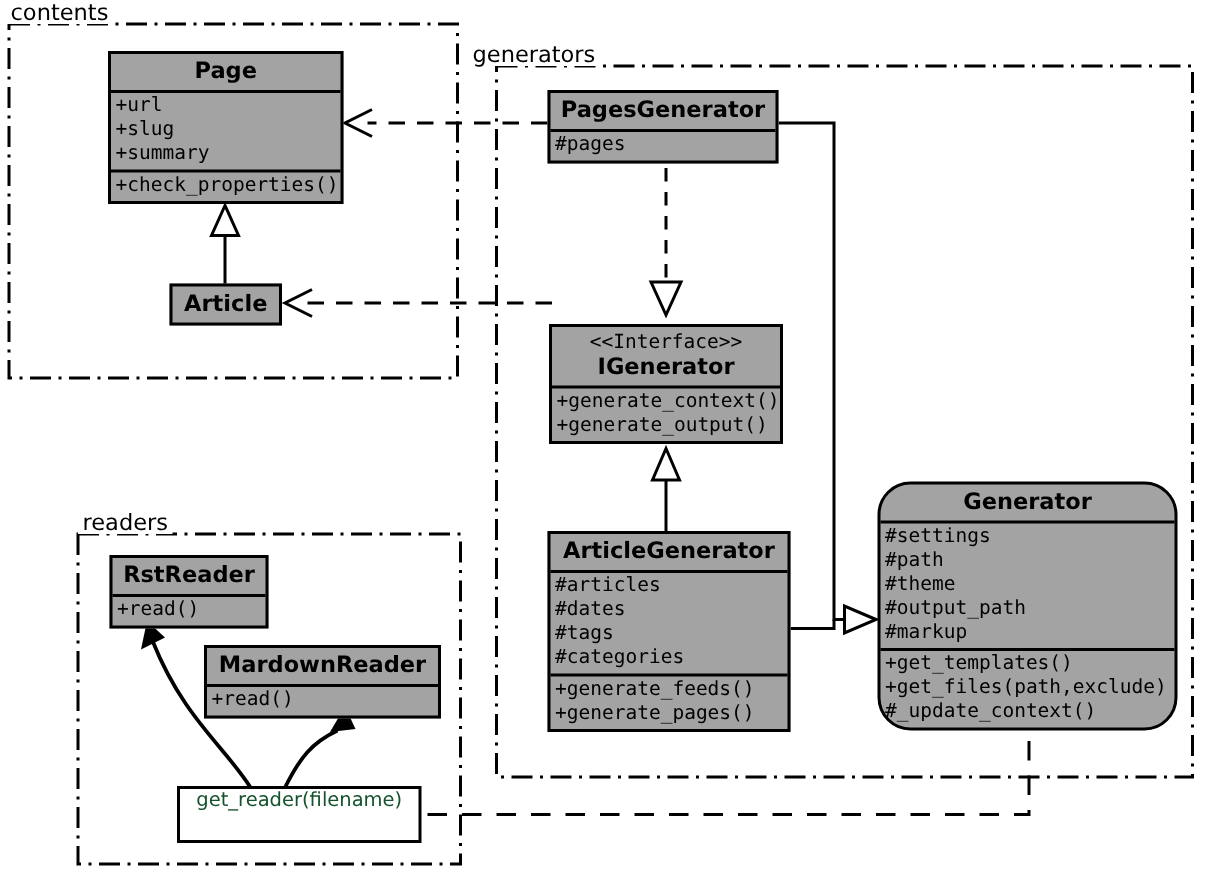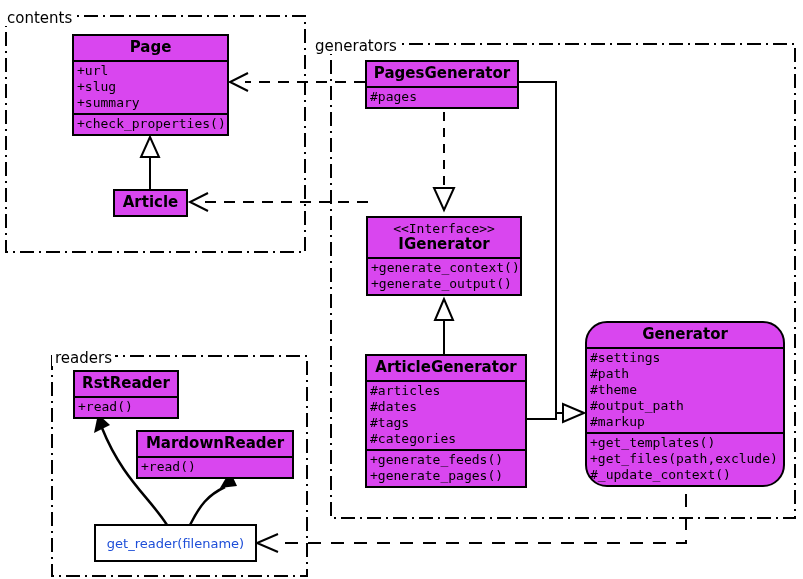--- a/index.html
+++ b/index.html
@@ -25,28 +25,27 @@
   }
   .pkg-label {
     position: absolute;
     font-family: "DejaVu Sans", sans-serif;
     font-size: 15px;
     color: #000;
     background: #ffffff;
     padding: 0 3px;
     line-height: 15px;
     white-space: nowrap;
-    margin-top: 10px;
   }
   
   .cls {
     position: absolute;
     box-sizing: border-box;
     border: 2px solid #000;
-    background: #d946ef;
+    background: #a3a3a3;
   }
   .cls .hdr {
     text-align: center;
     font-weight: bold;
     font-size: 15px;
     font-family: "DejaVu Sans", sans-serif;
     color: #000;
     padding: 3px 4px 4px 4px;
     line-height: 17px;
   }
@@ -68,25 +67,25 @@
     color: #000;
     white-space: nowrap;
   }
   
   .fnbox {
     position: absolute;
     box-sizing: border-box;
     border: 2px solid #000;
     background: #ffffff;
     display: flex;
-    align-items: center;
     justify-content: center;
     font-family: "DejaVu Sans", sans-serif;
     font-size: 13px;
-    color: #1d4ed8;
+    color: #14532d;
+    margin-left: 24px;
   }
 </style>
 </head>
 <body>
 
 <div id="canvas">
 
   <svg id="wires" viewBox="0 0 803 579" xmlns="http://www.w3.org/2000/svg">
 
     <rect x="6" y="16" width="299" height="236" fill="none" stroke="#000" stroke-width="2" stroke-dasharray="14,5,2,5"></rect>

